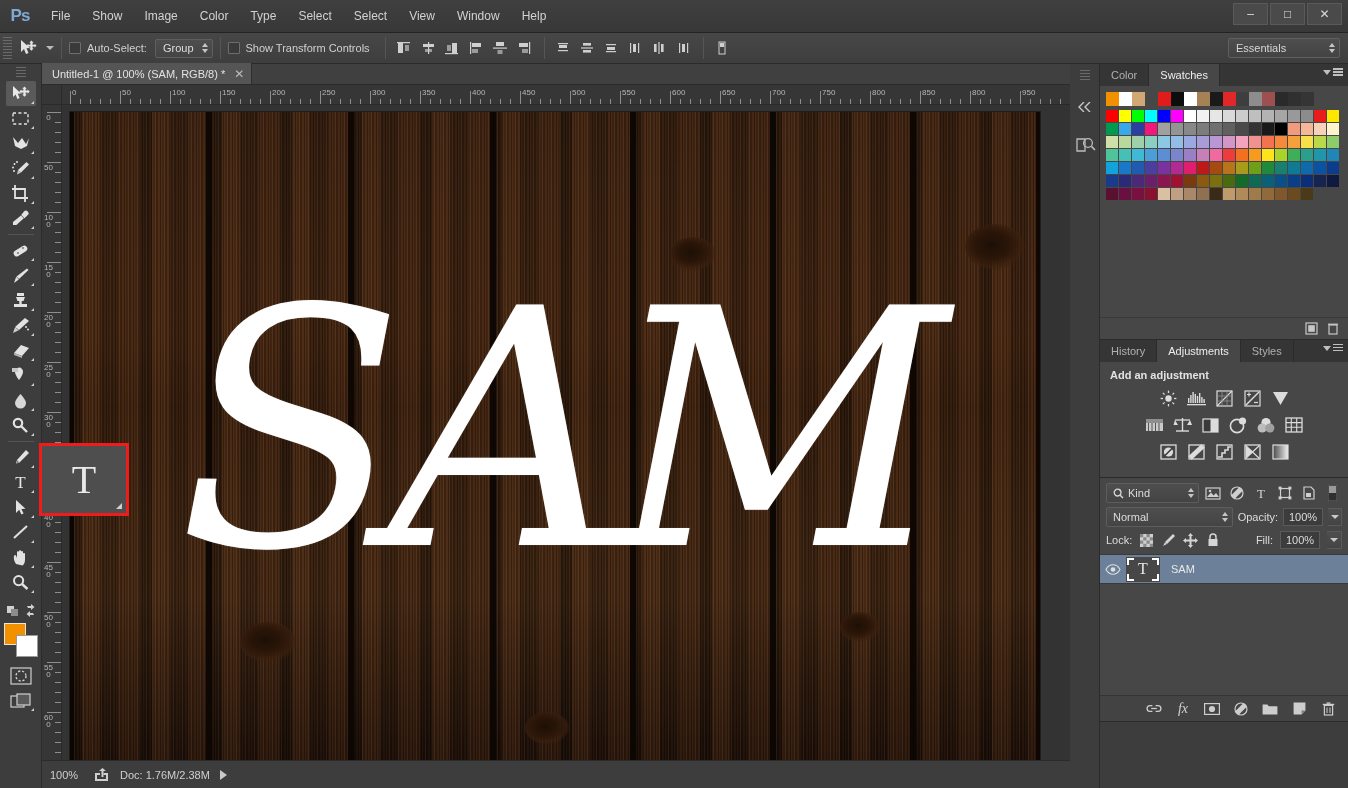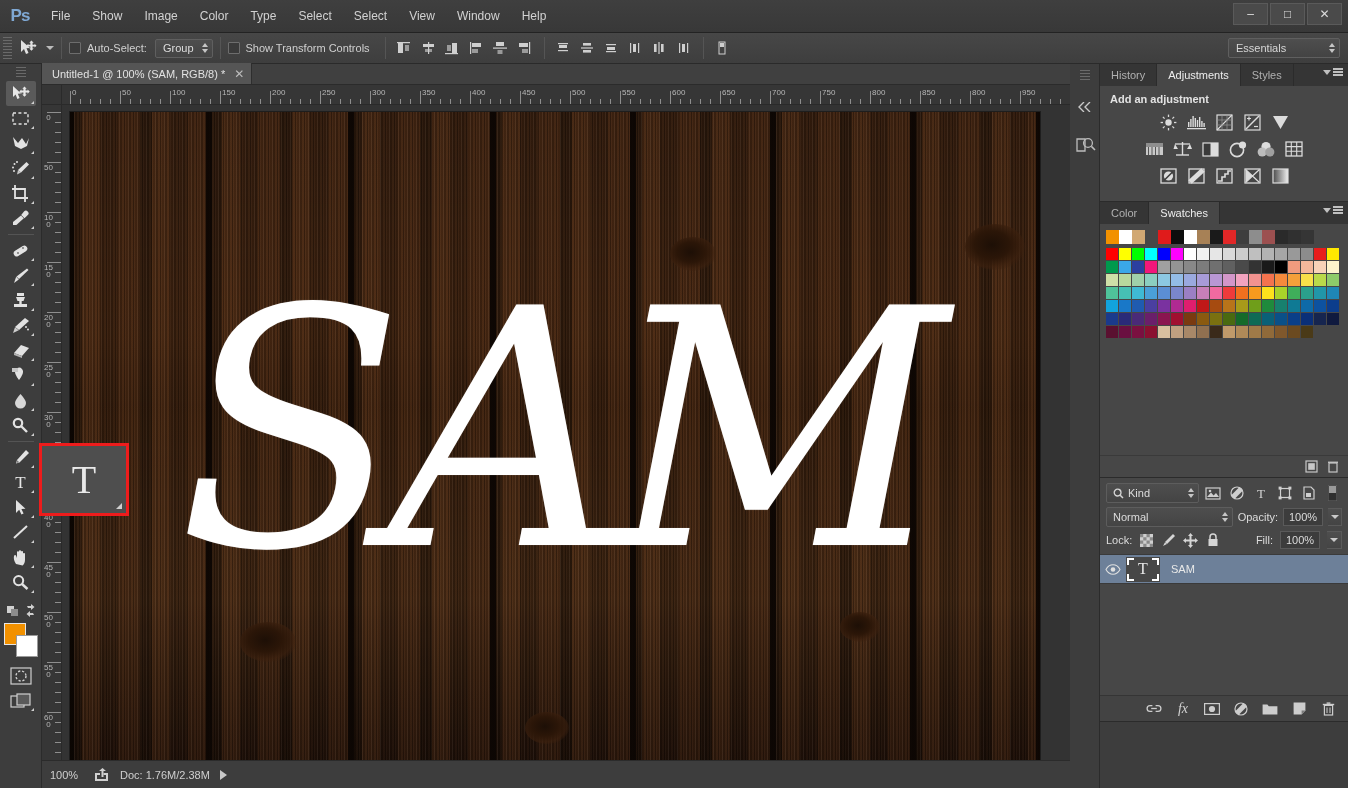--- a/index.html
+++ b/index.html
@@ -895,178 +895,20 @@
     <div class="pg-icon">
       <svg width="22" height="20" viewBox="0 0 22 20">
         <path d="M3 4 L11 4 L11 16 L3 16 Z" fill="none" stroke="#bdbdbd" stroke-width="1.3"></path>
         <circle cx="14" cy="8" r="4.4" fill="none" stroke="#bdbdbd" stroke-width="1.3"></circle>
         <path d="M17.4 11.4 L21 15" stroke="#bdbdbd" stroke-width="1.6"></path>
       </svg>
     </div>
   </div>
 
   <div class="rightcol">
-
-    <div class="panel">
-      <div class="panel-tabs">
-        <div class="ptab">History</div>
-        <div class="ptab active">Adjustments</div>
-        <div class="ptab">Styles</div>
-        <div class="pmenu">
-            <span class="tri"></span>
-            <span class="lines"></span>
-          </div>
-      </div>
-      <div class="adj-body">
-        <div class="adj-title">Add an adjustment</div>
-
-        <div class="adj-row">
-          <span class="adj-icon">
-            <svg width="17" height="17" viewBox="0 0 17 17">
-                <circle cx="8.5" cy="8.5" r="3.2" fill="#dcdcdc"></circle>
-            <g stroke="#dcdcdc" stroke-width="1.3">
-                  <path d="M8.5 0.6 L8.5 3"></path>
-                  <path d="M8.5 14 L8.5 16.4"></path>
-                  <path d="M0.6 8.5 L3 8.5"></path>
-                  <path d="M14 8.5 L16.4 8.5"></path>
-                  <path d="M2.9 2.9 L4.6 4.6"></path>
-                  <path d="M12.4 12.4 L14.1 14.1"></path>
-                  <path d="M14.1 2.9 L12.4 4.6"></path>
-                  <path d="M4.6 12.4 L2.9 14.1"></path>
-                </g>
-              </svg>
-          </span>
-          <span class="adj-icon">
-            <svg width="19" height="16" viewBox="0 0 19 16">
-                <g fill="#dcdcdc">
-                  <rect x="1" y="8" width="1.4" height="5"></rect>
-                  <rect x="3.2" y="5" width="1.4" height="8"></rect>
-                  <rect x="5.4" y="2" width="1.4" height="11"></rect>
-                  <rect x="7.6" y="4" width="1.4" height="9"></rect>
-                  <rect x="9.8" y="6" width="1.4" height="7"></rect>
-                  <rect x="12" y="3" width="1.4" height="10"></rect>
-                  <rect x="14.2" y="7" width="1.4" height="6"></rect>
-                  <rect x="16.4" y="9" width="1.4" height="4"></rect>
-                  <rect x="0" y="14" width="19" height="1.3"></rect>
-                </g>
-              </svg>
-          </span>
-          <span class="adj-icon">
-            <svg width="17" height="17" viewBox="0 0 17 17">
-                <rect x="1" y="1" width="15" height="15" fill="none" stroke="#dcdcdc" stroke-width="1.2"></rect>
-                <path d="M1 16 L16 1" stroke="#dcdcdc" stroke-width="1.1"></path>
-                <path d="M1 6 L16 6 M1 11 L16 11 M6 1 L6 16 M11 1 L11 16" stroke="#9a9a9a" stroke-width=".7"></path>
-              </svg>
-          </span>
-          <span class="adj-icon">
-            <svg width="17" height="17" viewBox="0 0 17 17">
-                <rect x="1" y="1" width="15" height="15" fill="none" stroke="#dcdcdc" stroke-width="1.2"></rect>
-                <path d="M2 15 L15 2" stroke="#dcdcdc" stroke-width="1.4"></path>
-                <path d="M3 4.5 L7 4.5 M5 2.5 L5 6.5" stroke="#dcdcdc" stroke-width="1.2"></path>
-                <path d="M10 12.5 L14 12.5" stroke="#dcdcdc" stroke-width="1.2"></path>
-              </svg>
-          </span>
-          <span class="adj-icon">
-            <svg width="17" height="15" viewBox="0 0 17 15">
-                <path d="M1 1 L16 1 L8.5 14 Z" fill="#dcdcdc"></path>
-              </svg>
-          </span>
-        </div>
-
-        <div class="adj-row">
-          <span class="adj-icon">
-            <svg width="19" height="14" viewBox="0 0 19 14">
-                <rect x="1" y="1" width="17" height="12" fill="#c9c9c9"></rect>
-                <rect x="1" y="1" width="17" height="4" fill="#8e8e8e"></rect>
-                <g stroke="#555" stroke-width="1">
-                  <path d="M3.5 5 L3.5 13"></path>
-                  <path d="M7 5 L7 13"></path>
-                  <path d="M10.5 5 L10.5 13"></path>
-                  <path d="M14 5 L14 13"></path>
-                </g>
-              </svg>
-          </span>
-          <span class="adj-icon">
-            <svg width="19" height="16" viewBox="0 0 19 16">
-                <path d="M9.5 1 L9.5 14" stroke="#dcdcdc" stroke-width="1.4"></path>
-                <path d="M3 14 L16 14" stroke="#dcdcdc" stroke-width="1.4"></path>
-                <path d="M2 3 L17 3" stroke="#dcdcdc" stroke-width="1.3"></path>
-                <path d="M2 3 L0.5 8 L5 8 Z" fill="#dcdcdc"></path>
-                <path d="M17 3 L14 8 L19 8 Z" fill="#dcdcdc"></path>
-              </svg>
-          </span>
-          <span class="adj-icon">
-            <svg width="17" height="15" viewBox="0 0 17 15">
-                <rect x="1" y="1" width="15" height="13" fill="#dcdcdc"></rect>
-                <rect x="1" y="1" width="7.5" height="13" fill="#3a3a3a"></rect>
-                <rect x="1" y="1" width="15" height="13" fill="none" stroke="#dcdcdc" stroke-width="1.2"></rect>
-              </svg>
-          </span>
-          <span class="adj-icon">
-            <svg width="19" height="17" viewBox="0 0 19 17">
-                <circle cx="8" cy="9" r="6.6" fill="none" stroke="#dcdcdc" stroke-width="1.6"></circle>
-                <circle cx="13.5" cy="4" r="3.6" fill="#dcdcdc"></circle>
-              </svg>
-          </span>
-          <span class="adj-icon">
-            <svg width="18" height="17" viewBox="0 0 18 17">
-                <circle cx="9" cy="5.5" r="4.6" fill="#dcdcdc"></circle>
-                <circle cx="5.2" cy="11" r="4.6" fill="#bcbcbc"></circle>
-                <circle cx="12.8" cy="11" r="4.6" fill="#a0a0a0"></circle>
-              </svg>
-          </span>
-          <span class="adj-icon">
-            <svg width="18" height="16" viewBox="0 0 18 16">
-                <rect x="1" y="1" width="16" height="14" fill="none" stroke="#dcdcdc" stroke-width="1.3"></rect>
-                <path d="M1 5.6 L17 5.6 M1 10.2 L17 10.2 M6.3 1 L6.3 15 M11.7 1 L11.7 15" stroke="#dcdcdc" stroke-width="1.1"></path>
-              </svg>
-          </span>
-        </div>
-
-        <div class="adj-row">
-          <span class="adj-icon">
-            <svg width="17" height="16" viewBox="0 0 17 16">
-                <rect x="1" y="1" width="15" height="14" fill="none" stroke="#dcdcdc" stroke-width="1.3"></rect>
-                <circle cx="8.5" cy="8" r="4.6" fill="#dcdcdc"></circle>
-                <path d="M4 12.5 L13 3.5" stroke="#3d3d3d" stroke-width="1.6"></path>
-              </svg>
-          </span>
-          <span class="adj-icon">
-            <svg width="17" height="16" viewBox="0 0 17 16">
-                <rect x="1" y="1" width="15" height="14" fill="none" stroke="#dcdcdc" stroke-width="1.3"></rect>
-                <path d="M2 14 L15 2" stroke="#dcdcdc" stroke-width="5"></path>
-              </svg>
-          </span>
-          <span class="adj-icon">
-            <svg width="17" height="16" viewBox="0 0 17 16">
-                <rect x="1" y="1" width="15" height="14" fill="none" stroke="#dcdcdc" stroke-width="1.3"></rect>
-                <path d="M2 13 L6 13 L6 9 L9 9 L9 6 L12 6 L12 3 L15 3" fill="none" stroke="#dcdcdc" stroke-width="1.6"></path>
-              </svg>
-          </span>
-          <span class="adj-icon">
-            <svg width="17" height="16" viewBox="0 0 17 16">
-                <rect x="1" y="1" width="15" height="14" fill="none" stroke="#dcdcdc" stroke-width="1.3"></rect>
-                <path d="M1.8 1.8 L15.2 14.2 M15.2 1.8 L1.8 14.2" stroke="#dcdcdc" stroke-width="1.2"></path>
-                <path d="M1.8 1.8 L8.5 8 L1.8 14.2 Z" fill="#dcdcdc"></path>
-              </svg>
-          </span>
-          <span class="adj-icon">
-            <svg width="17" height="16" viewBox="0 0 17 16">
-                <defs>
-                  <linearGradient id="gm" x1="0" x2="1">
-                    <stop offset="0" stop-color="#4a4a4a"></stop>
-                    <stop offset="1" stop-color="#efefef"></stop>
-                  </linearGradient>
-                </defs>
-                <rect x="1" y="1" width="15" height="14" fill="url(#gm)" stroke="#dcdcdc" stroke-width="1.2"></rect>
-              </svg>
-          </span>
-        </div>
-      </div>
-    </div>
 
     <div class="panel">
       <div class="panel-tabs">
         <div class="ptab">Color</div>
         <div class="ptab active">Swatches</div>
         <div class="pmenu">
             <span class="tri"></span>
             <span class="lines"></span>
           </div>
       </div>
@@ -1229,20 +1071,178 @@
         <span class="sw-fbtn">
           <svg width="12" height="13">
               <rect x="2" y="3" width="8" height="9" fill="none" stroke="#c7c7c7" stroke-width="1.2"></rect>
               <rect x="1" y="1.6" width="10" height="1.3" fill="#c7c7c7"></rect>
             </svg>
         </span>
       </div>
     </div>
 
     <div class="panel">
+      <div class="panel-tabs">
+        <div class="ptab">History</div>
+        <div class="ptab active">Adjustments</div>
+        <div class="ptab">Styles</div>
+        <div class="pmenu">
+            <span class="tri"></span>
+            <span class="lines"></span>
+          </div>
+      </div>
+      <div class="adj-body">
+        <div class="adj-title">Add an adjustment</div>
+
+        <div class="adj-row">
+          <span class="adj-icon">
+            <svg width="17" height="17" viewBox="0 0 17 17">
+                <circle cx="8.5" cy="8.5" r="3.2" fill="#dcdcdc"></circle>
+            <g stroke="#dcdcdc" stroke-width="1.3">
+                  <path d="M8.5 0.6 L8.5 3"></path>
+                  <path d="M8.5 14 L8.5 16.4"></path>
+                  <path d="M0.6 8.5 L3 8.5"></path>
+                  <path d="M14 8.5 L16.4 8.5"></path>
+                  <path d="M2.9 2.9 L4.6 4.6"></path>
+                  <path d="M12.4 12.4 L14.1 14.1"></path>
+                  <path d="M14.1 2.9 L12.4 4.6"></path>
+                  <path d="M4.6 12.4 L2.9 14.1"></path>
+                </g>
+              </svg>
+          </span>
+          <span class="adj-icon">
+            <svg width="19" height="16" viewBox="0 0 19 16">
+                <g fill="#dcdcdc">
+                  <rect x="1" y="8" width="1.4" height="5"></rect>
+                  <rect x="3.2" y="5" width="1.4" height="8"></rect>
+                  <rect x="5.4" y="2" width="1.4" height="11"></rect>
+                  <rect x="7.6" y="4" width="1.4" height="9"></rect>
+                  <rect x="9.8" y="6" width="1.4" height="7"></rect>
+                  <rect x="12" y="3" width="1.4" height="10"></rect>
+                  <rect x="14.2" y="7" width="1.4" height="6"></rect>
+                  <rect x="16.4" y="9" width="1.4" height="4"></rect>
+                  <rect x="0" y="14" width="19" height="1.3"></rect>
+                </g>
+              </svg>
+          </span>
+          <span class="adj-icon">
+            <svg width="17" height="17" viewBox="0 0 17 17">
+                <rect x="1" y="1" width="15" height="15" fill="none" stroke="#dcdcdc" stroke-width="1.2"></rect>
+                <path d="M1 16 L16 1" stroke="#dcdcdc" stroke-width="1.1"></path>
+                <path d="M1 6 L16 6 M1 11 L16 11 M6 1 L6 16 M11 1 L11 16" stroke="#9a9a9a" stroke-width=".7"></path>
+              </svg>
+          </span>
+          <span class="adj-icon">
+            <svg width="17" height="17" viewBox="0 0 17 17">
+                <rect x="1" y="1" width="15" height="15" fill="none" stroke="#dcdcdc" stroke-width="1.2"></rect>
+                <path d="M2 15 L15 2" stroke="#dcdcdc" stroke-width="1.4"></path>
+                <path d="M3 4.5 L7 4.5 M5 2.5 L5 6.5" stroke="#dcdcdc" stroke-width="1.2"></path>
+                <path d="M10 12.5 L14 12.5" stroke="#dcdcdc" stroke-width="1.2"></path>
+              </svg>
+          </span>
+          <span class="adj-icon">
+            <svg width="17" height="15" viewBox="0 0 17 15">
+                <path d="M1 1 L16 1 L8.5 14 Z" fill="#dcdcdc"></path>
+              </svg>
+          </span>
+        </div>
+
+        <div class="adj-row">
+          <span class="adj-icon">
+            <svg width="19" height="14" viewBox="0 0 19 14">
+                <rect x="1" y="1" width="17" height="12" fill="#c9c9c9"></rect>
+                <rect x="1" y="1" width="17" height="4" fill="#8e8e8e"></rect>
+                <g stroke="#555" stroke-width="1">
+                  <path d="M3.5 5 L3.5 13"></path>
+                  <path d="M7 5 L7 13"></path>
+                  <path d="M10.5 5 L10.5 13"></path>
+                  <path d="M14 5 L14 13"></path>
+                </g>
+              </svg>
+          </span>
+          <span class="adj-icon">
+            <svg width="19" height="16" viewBox="0 0 19 16">
+                <path d="M9.5 1 L9.5 14" stroke="#dcdcdc" stroke-width="1.4"></path>
+                <path d="M3 14 L16 14" stroke="#dcdcdc" stroke-width="1.4"></path>
+                <path d="M2 3 L17 3" stroke="#dcdcdc" stroke-width="1.3"></path>
+                <path d="M2 3 L0.5 8 L5 8 Z" fill="#dcdcdc"></path>
+                <path d="M17 3 L14 8 L19 8 Z" fill="#dcdcdc"></path>
+              </svg>
+          </span>
+          <span class="adj-icon">
+            <svg width="17" height="15" viewBox="0 0 17 15">
+                <rect x="1" y="1" width="15" height="13" fill="#dcdcdc"></rect>
+                <rect x="1" y="1" width="7.5" height="13" fill="#3a3a3a"></rect>
+                <rect x="1" y="1" width="15" height="13" fill="none" stroke="#dcdcdc" stroke-width="1.2"></rect>
+              </svg>
+          </span>
+          <span class="adj-icon">
+            <svg width="19" height="17" viewBox="0 0 19 17">
+                <circle cx="8" cy="9" r="6.6" fill="none" stroke="#dcdcdc" stroke-width="1.6"></circle>
+                <circle cx="13.5" cy="4" r="3.6" fill="#dcdcdc"></circle>
+              </svg>
+          </span>
+          <span class="adj-icon">
+            <svg width="18" height="17" viewBox="0 0 18 17">
+                <circle cx="9" cy="5.5" r="4.6" fill="#dcdcdc"></circle>
+                <circle cx="5.2" cy="11" r="4.6" fill="#bcbcbc"></circle>
+                <circle cx="12.8" cy="11" r="4.6" fill="#a0a0a0"></circle>
+              </svg>
+          </span>
+          <span class="adj-icon">
+            <svg width="18" height="16" viewBox="0 0 18 16">
+                <rect x="1" y="1" width="16" height="14" fill="none" stroke="#dcdcdc" stroke-width="1.3"></rect>
+                <path d="M1 5.6 L17 5.6 M1 10.2 L17 10.2 M6.3 1 L6.3 15 M11.7 1 L11.7 15" stroke="#dcdcdc" stroke-width="1.1"></path>
+              </svg>
+          </span>
+        </div>
+
+        <div class="adj-row">
+          <span class="adj-icon">
+            <svg width="17" height="16" viewBox="0 0 17 16">
+                <rect x="1" y="1" width="15" height="14" fill="none" stroke="#dcdcdc" stroke-width="1.3"></rect>
+                <circle cx="8.5" cy="8" r="4.6" fill="#dcdcdc"></circle>
+                <path d="M4 12.5 L13 3.5" stroke="#3d3d3d" stroke-width="1.6"></path>
+              </svg>
+          </span>
+          <span class="adj-icon">
+            <svg width="17" height="16" viewBox="0 0 17 16">
+                <rect x="1" y="1" width="15" height="14" fill="none" stroke="#dcdcdc" stroke-width="1.3"></rect>
+                <path d="M2 14 L15 2" stroke="#dcdcdc" stroke-width="5"></path>
+              </svg>
+          </span>
+          <span class="adj-icon">
+            <svg width="17" height="16" viewBox="0 0 17 16">
+                <rect x="1" y="1" width="15" height="14" fill="none" stroke="#dcdcdc" stroke-width="1.3"></rect>
+                <path d="M2 13 L6 13 L6 9 L9 9 L9 6 L12 6 L12 3 L15 3" fill="none" stroke="#dcdcdc" stroke-width="1.6"></path>
+              </svg>
+          </span>
+          <span class="adj-icon">
+            <svg width="17" height="16" viewBox="0 0 17 16">
+                <rect x="1" y="1" width="15" height="14" fill="none" stroke="#dcdcdc" stroke-width="1.3"></rect>
+                <path d="M1.8 1.8 L15.2 14.2 M15.2 1.8 L1.8 14.2" stroke="#dcdcdc" stroke-width="1.2"></path>
+                <path d="M1.8 1.8 L8.5 8 L1.8 14.2 Z" fill="#dcdcdc"></path>
+              </svg>
+          </span>
+          <span class="adj-icon">
+            <svg width="17" height="16" viewBox="0 0 17 16">
+                <defs>
+                  <linearGradient id="gm" x1="0" x2="1">
+                    <stop offset="0" stop-color="#4a4a4a"></stop>
+                    <stop offset="1" stop-color="#efefef"></stop>
+                  </linearGradient>
+                </defs>
+                <rect x="1" y="1" width="15" height="14" fill="url(#gm)" stroke="#dcdcdc" stroke-width="1.2"></rect>
+              </svg>
+          </span>
+        </div>
+      </div>
+    </div>
+
+    <div class="panel">
 
       <div class="lay-body">
         <div class="lay-filter">
           <div class="kind-select">
             <svg width="11" height="11" viewBox="0 0 11 11">
                 <circle cx="4.6" cy="4.6" r="3.4" fill="none" stroke="#d5d5d5" stroke-width="1.3"></circle>
                 <path d="M7.2 7.2 L10 10" stroke="#d5d5d5" stroke-width="1.5"></path>
               </svg>
             <span>Kind</span>
             <span class="spin">

